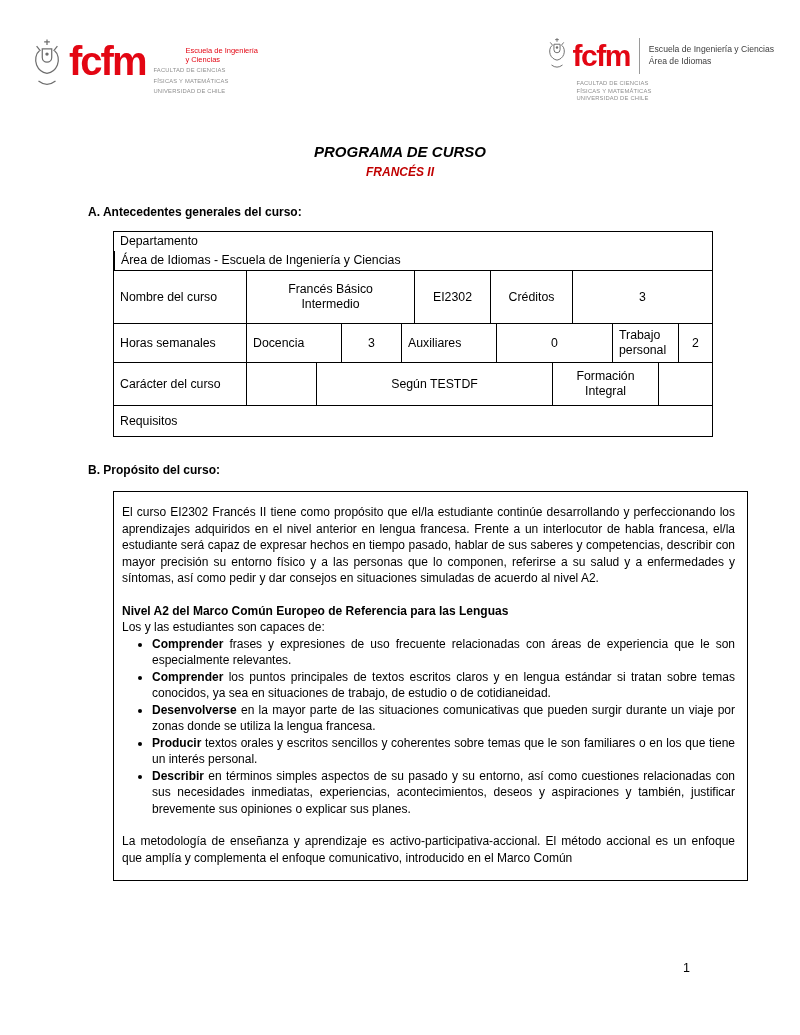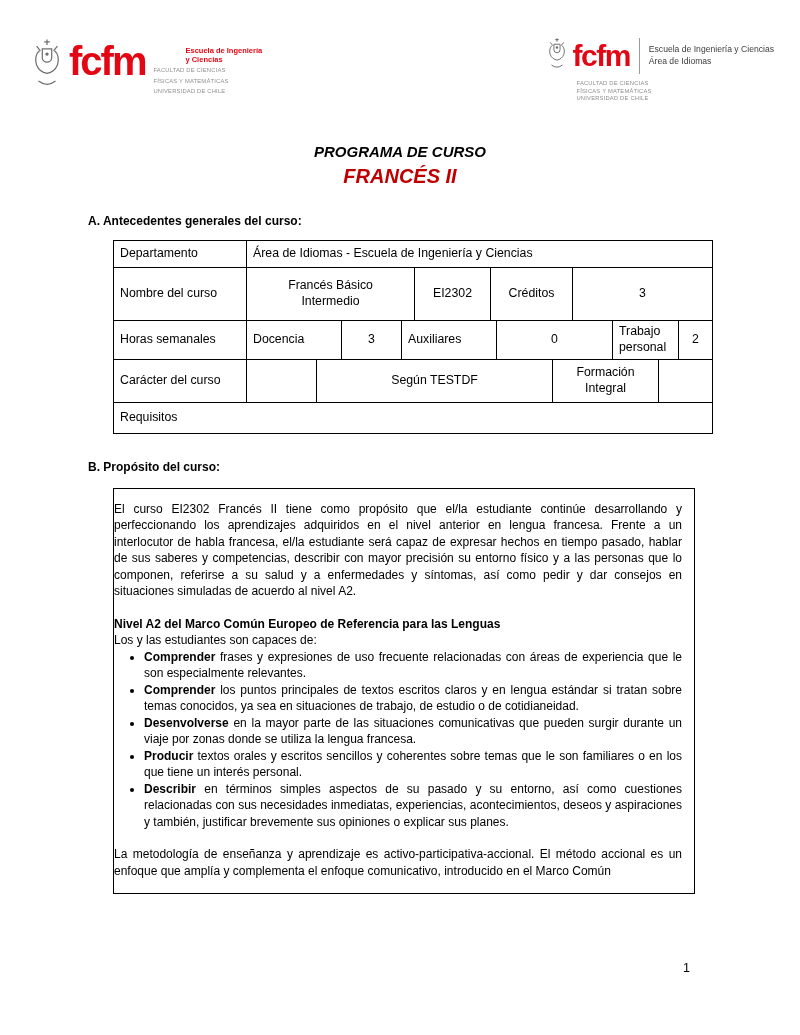--- a/index.html
+++ b/index.html
@@ -9,55 +9,55 @@
   
   .header{display:flex;justify-content:space-between;align-items:flex-start;
           padding:36px 26px 0 30px;}
   .logo-left{display:flex;align-items:flex-start;gap:5px;}
   .crest{flex:none;}
   .fcfm-big{color:#e30613;font-weight:bold;font-size:40px;line-height:0.95;
             letter-spacing:-2px;margin-top:6px;}
   .fcfm-small{color:#e30613;font-weight:bold;font-size:30px;line-height:0.95;
             letter-spacing:-1.5px;}
   .logo-left-text{margin-top:10px;margin-left:3px;}
-  .red-small{color:#e30613;font-size:7.5px;font-weight:bold;line-height:1.2;padding-left:32px;}
+  .red-small{color:#e30613;font-size:7.5px;font-weight:normal;line-height:1.2;padding-left:32px;}
   .gray-tiny{color:#8f8f8f;font-size:5.8px;line-height:1.3;letter-spacing:.2px;}
   .logo-left-text .gray-tiny{margin-top:3px;}
 
   .logo-right{display:flex;flex-direction:column;}
   .logo-right-top{display:flex;align-items:center;}
   .vdiv{border-left:1px solid #9a9a9a;height:36px;margin:0 9px 0 9px;}
   .dept-text{font-size:8.6px;color:#3c3c3c;line-height:1.35;}
   .logo-right-bottom{margin-left:30px;margin-top:4px;}
 
   
   .title-block{text-align:center;margin-top:40px;font-style:italic;}
   .title-main{font-size:15px;font-weight:bold;}
-  .title-sub{font-size:20px;font-weight:bold;color:#c00000;margin-top:5px;}
+  .title-sub{font-size:12px;font-weight:bold;color:#c00000;margin-top:5px;}
 
   
   .sec-head{font-size:12px;font-weight:bold;margin:26px 0 0 88px;}
 
   
   .ctable{margin:12px 0 0 113px;width:600px;border:1px solid #000;
           font-size:12.3px;box-sizing:border-box;}
   .trow{display:flex;border-top:1px solid #000;}
   .trow:first-child{border-top:none;}
   .tc{border-left:1px solid #000;padding:2px 6px;display:flex;flex-direction:column;
       justify-content:center;box-sizing:border-box;line-height:1.25;}
   .tc:first-child{border-left:none;}
   .lblcol{width:132px;flex:none;}
   .c{align-items:center;text-align:center;}
   .grow{flex:1;}
-  .h26{min-height:26px;} .h52{min-height:52px;} .h44{min-height:44px;}
+  .h26{min-height:26px;flex-direction:column;} .h52{min-height:52px;} .h44{min-height:44px;}
   .h38{min-height:38px;} .h42{min-height:42px;} .h30{min-height:30px;}
 
   
-  .purpose-box{margin:14px 0 7px 113px;width:582px;box-sizing:border-box;
-               border:1px solid #000;padding:12px 12px 14px 0;
+  .purpose-box{margin:14px 0 7px 113px;width:635px;box-sizing:border-box;
+               border:1px solid #000;padding:12px 12px 14px 8px;
                font-size:12px;line-height:16.5px;}
   .purpose-box p{margin:0;text-align:justify;}
   .gap-b{margin-bottom:16px !important;}
   .lvl-head{font-weight:bold;margin:0;}
   .purpose-box ul{margin:0 0 16px 0;padding-left:30px;}
   .purpose-box li{text-align:justify;}
   .bld{font-weight:bold;}
 
   .pagenum{position:absolute;right:110px;bottom:60px;font-size:12.5px;}
 </style>

